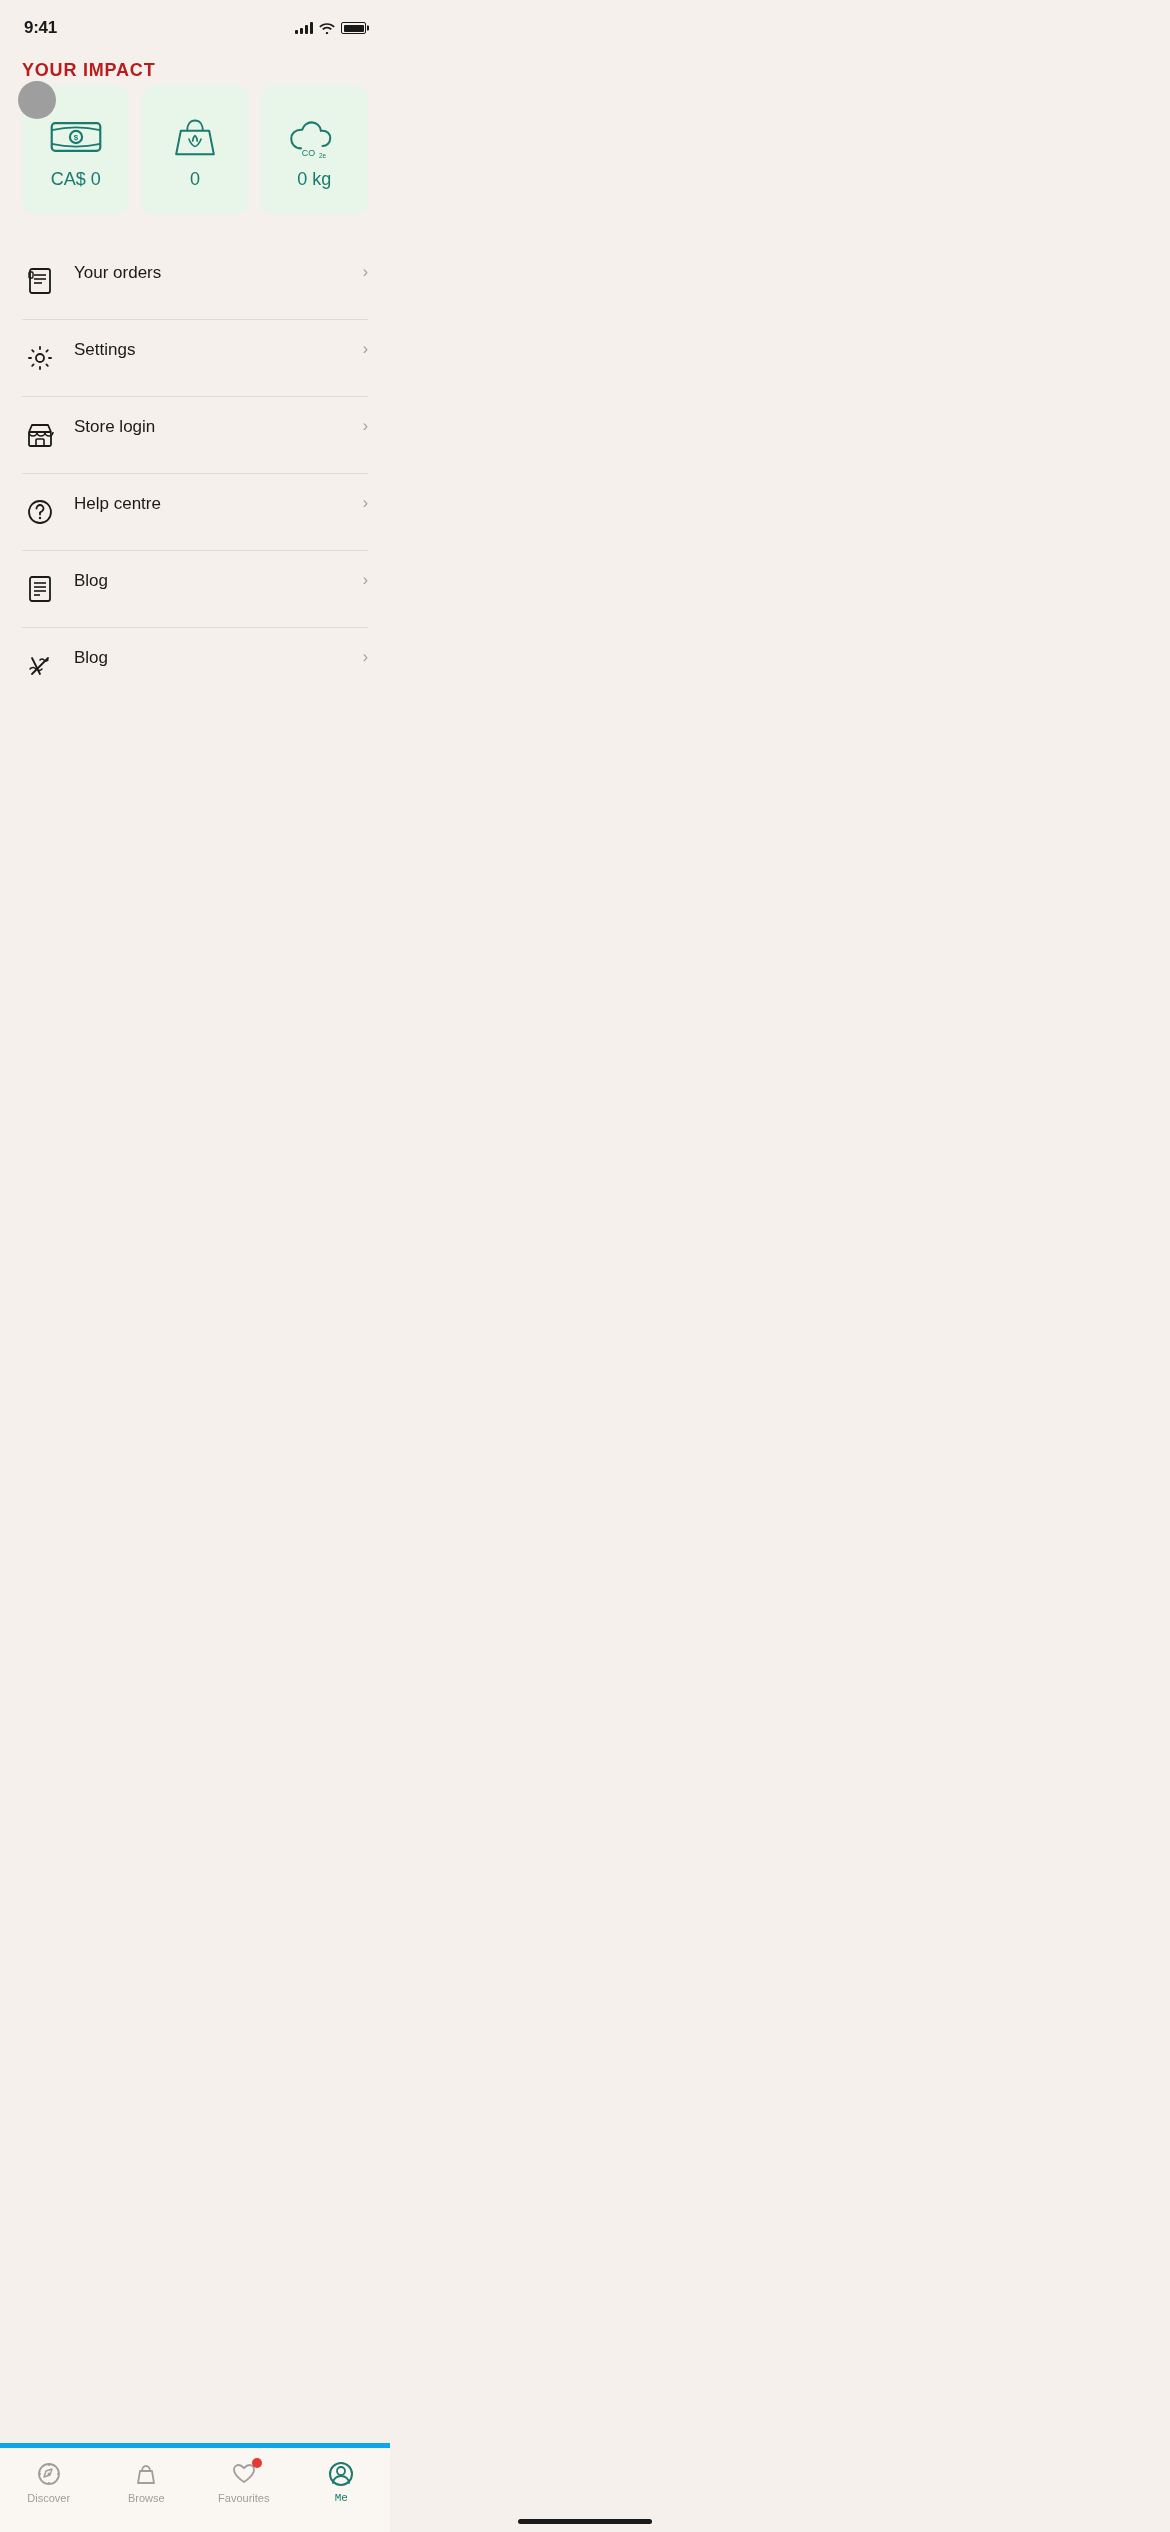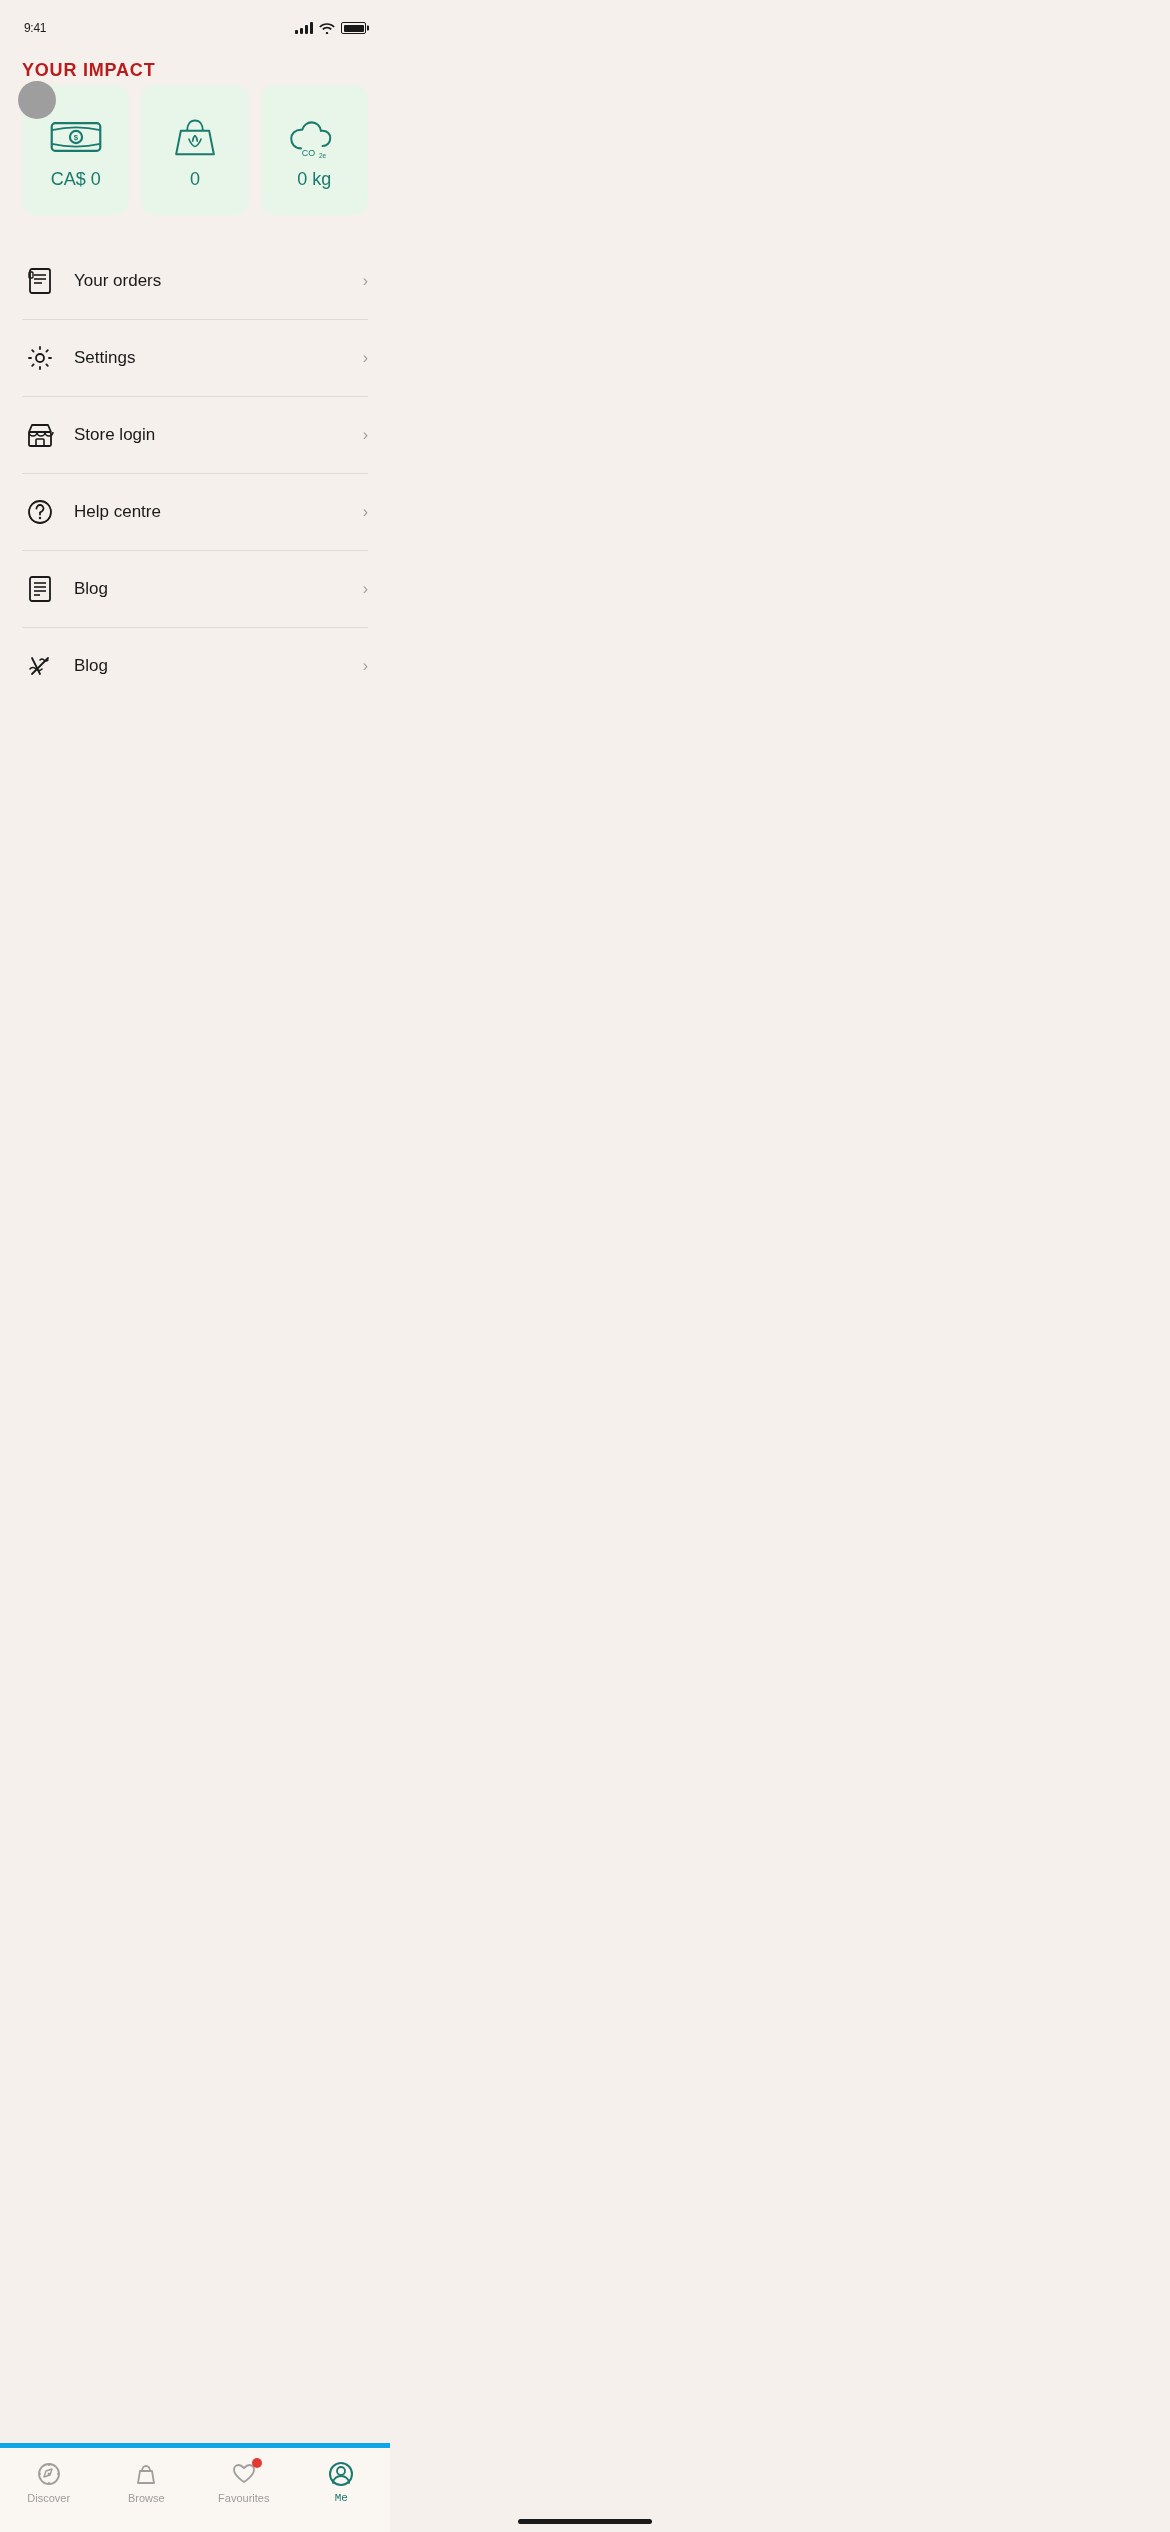--- a/index.html
+++ b/index.html
@@ -17,22 +17,22 @@
     
     .status-bar {
       display: flex;
       justify-content: space-between;
       align-items: center;
       padding: 14px 24px 8px 24px;
       height: 50px;
     }
 
     .status-time {
-      font-size: 12px;
-      font-weight: 400;
+      font-size: 17px;
+      font-weight: 700;
       color: #1a1a1a;
       letter-spacing: -0.3px;
     }
 
     .status-icons {
       display: flex;
       align-items: center;
       gap: 6px;
     }
 
@@ -141,21 +141,21 @@
     }
 
     
     .menu-list {
       display: flex;
       flex-direction: column;
     }
 
     .menu-item {
       display: flex;
-      align-items: center;
+      align-items: flex-start;
       padding: 20px 0;
       border-bottom: 1px solid #e0dbd5;
       cursor: pointer;
     }
 
     .menu-item:last-child {
       border-bottom: none;
     }
 
     .menu-icon {

